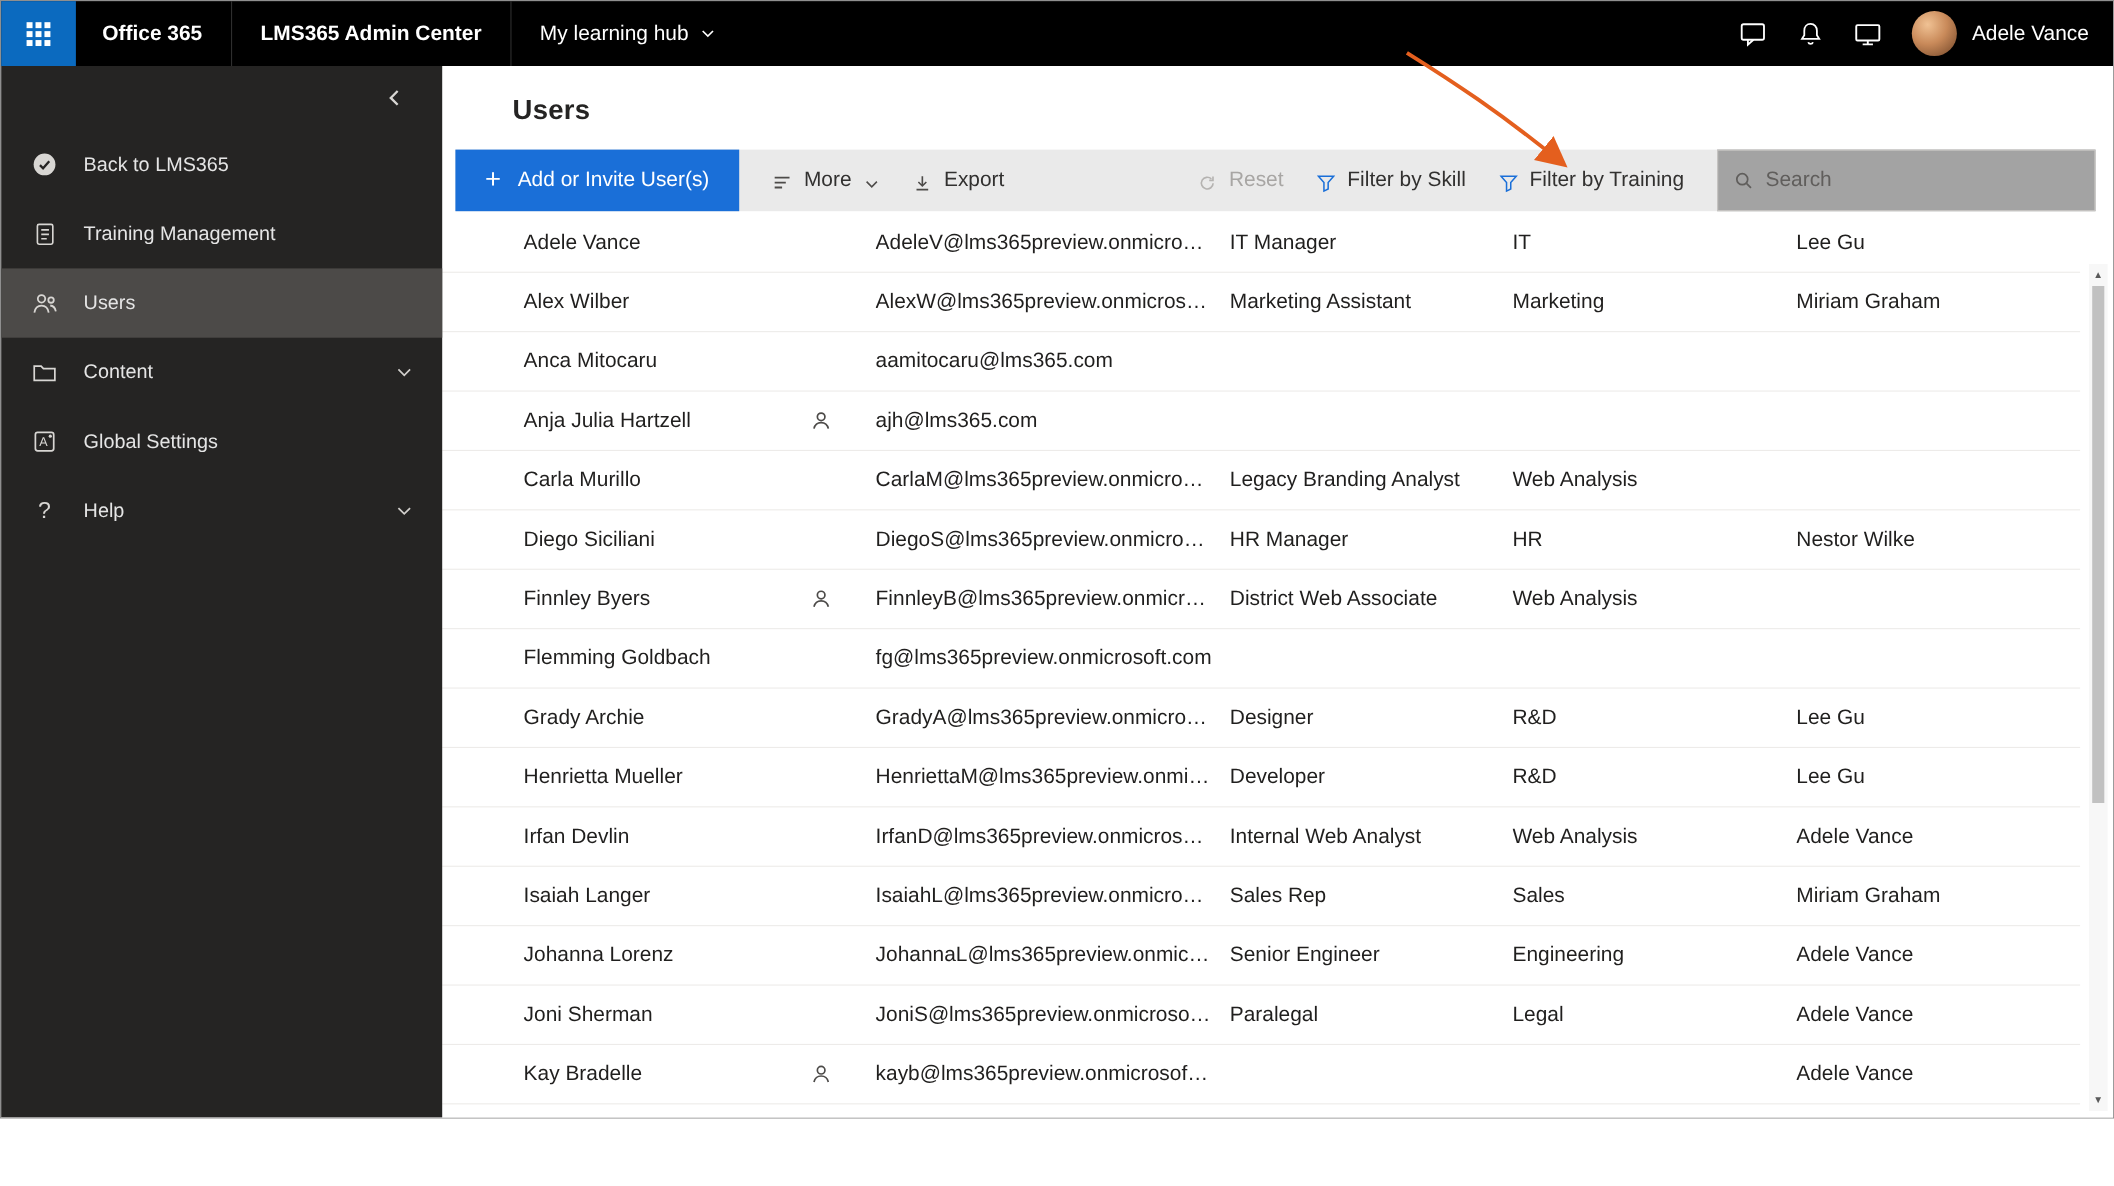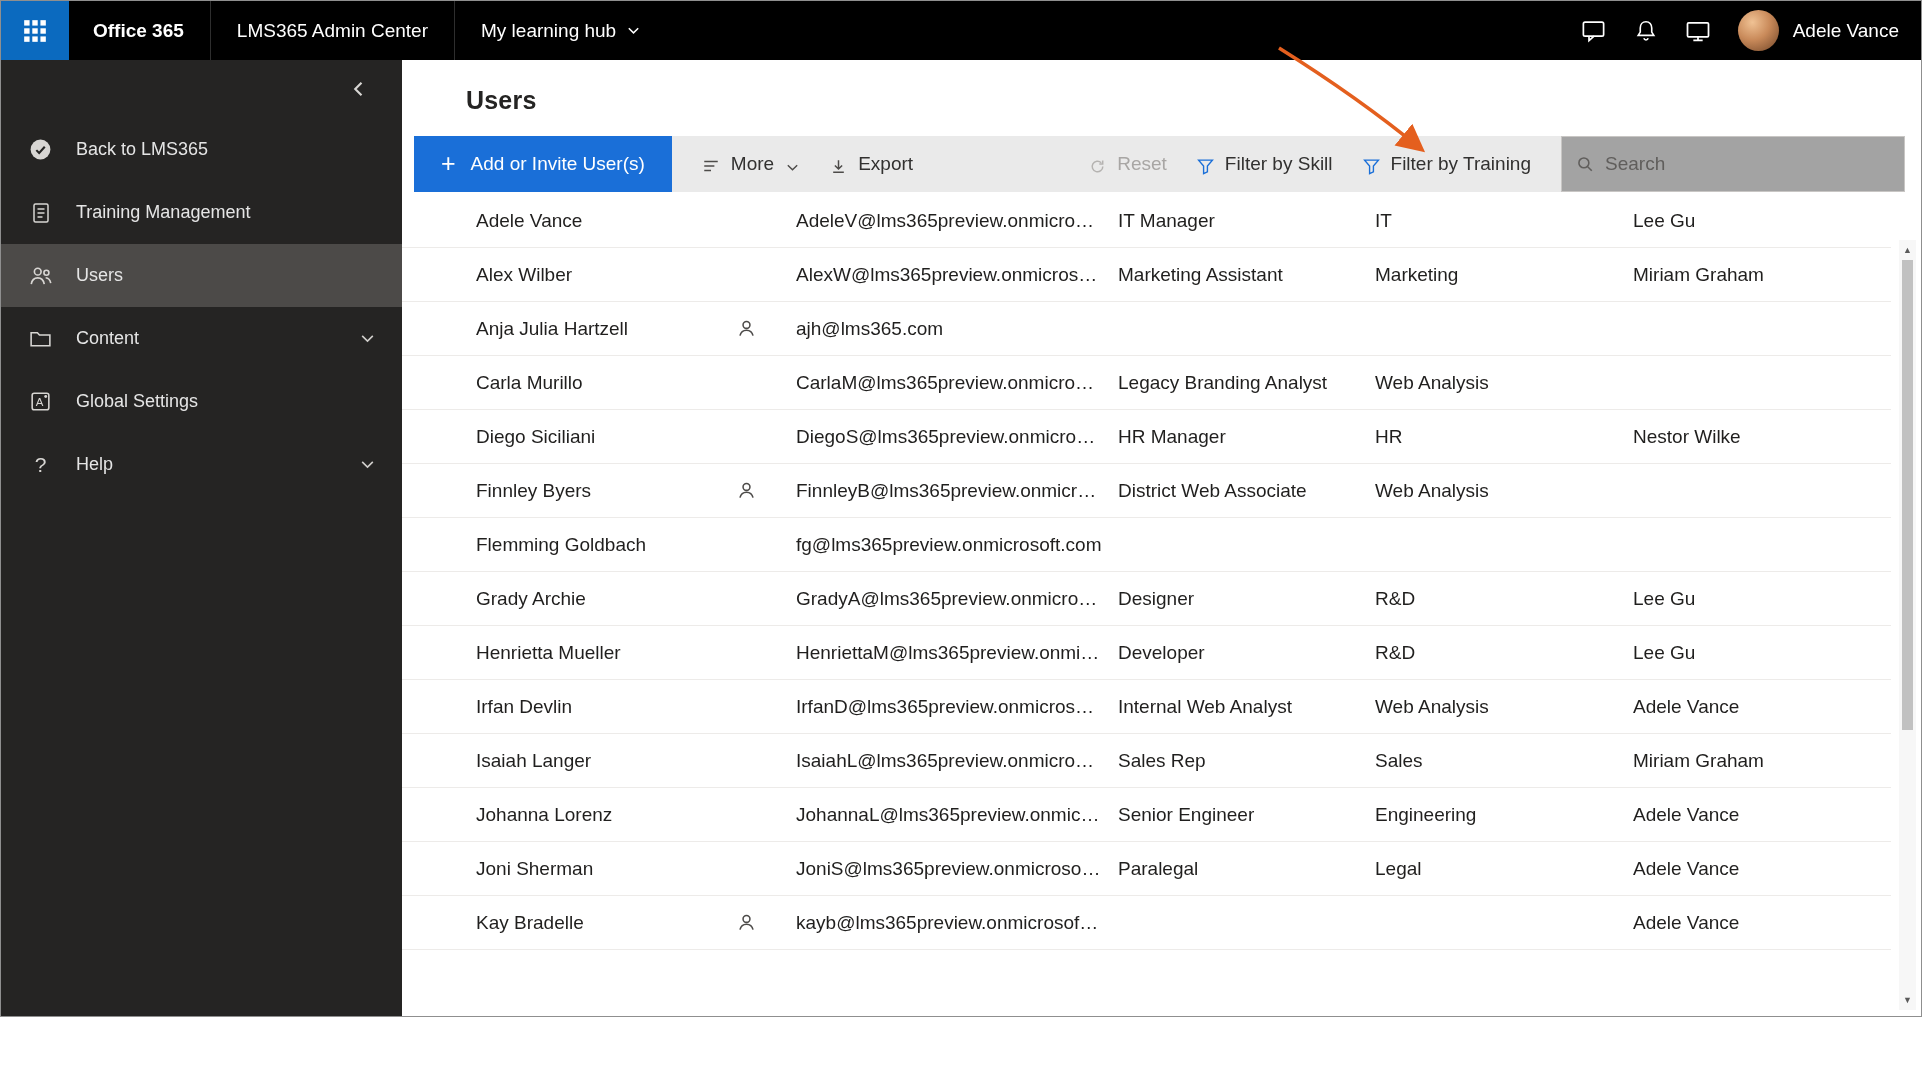--- a/index.html
+++ b/index.html
@@ -5,21 +5,21 @@
   *{margin:0;padding:0;box-sizing:border-box}
   html,body{background:#fff}
   body{font-family:"Liberation Sans",sans-serif;-webkit-font-smoothing:antialiased}
   .page{position:relative;width:1922px;height:1017px;border:1px solid #8f8f8f;overflow:hidden;background:#fff}
 
   
   .topbar{position:absolute;top:0;left:0;right:0;height:59px;background:var(--topbar_bg,#000);display:flex;align-items:center;color:#fff;z-index:10}
   .waffle{width:68px;height:59px;background:var(--waffle_bg,#0b6abf);display:flex;align-items:center;justify-content:center;cursor:pointer;flex:none}
   .tb-item{padding:0 26px;font-size:19px;height:100%;display:flex;align-items:center;gap:10px;cursor:pointer;white-space:nowrap}
   .tb-brand{font-weight:700;padding-left:24px}
-  .tb-admin{font-weight:400}
+  .tb-admin{font-weight:700}
   .tb-sep{width:1px;height:100%;background:#2e2e2e;flex:none}
   .tb-right{margin-left:auto;display:flex;align-items:center;padding-right:22px}
   .tb-iconbtn{width:52px;height:59px;display:flex;align-items:center;justify-content:center;cursor:pointer;color:#fff}
   .avatar{width:41px;height:41px;border-radius:50%;margin-left:14px;background:radial-gradient(circle at 35% 30%,#f0c294 0%,#c98a5a 45%,#6e4326 100%);flex:none}
   .tb-user{font-size:19px;margin-left:14px;white-space:nowrap}
 
   
   .sidebar{position:absolute;top:59px;left:0;bottom:0;width:401px;background:var(--sidebar_bg,#252423);color:#e8e6e3;z-index:5}
   .collapse-row{height:58px;display:flex;justify-content:flex-end;align-items:center;padding-right:26px}
   .collapse-btn{width:34px;height:34px;display:flex;align-items:center;justify-content:center;cursor:pointer;color:#d8d6d3}
@@ -296,20 +296,33 @@
                 <circle cx="8" cy="5" r="2.9"></circle>
                 <path d="M2.5 14c.7-3 3-4.6 5.5-4.6s4.8 1.6 5.5 4.6"></path>
               </svg>
           </div>
           <div class="cell">AlexW@lms365preview.onmicrosoft.c…</div>
           <div class="cell">Marketing Assistant</div>
           <div class="cell">Marketing</div>
           <div class="cell">Miriam Graham</div>
         </div>
 
+        <div class="tgrid trow">
+          <div class="cell">Anca Mitocaru</div>
+          <div class="cell icon-cell" style="visibility: hidden;">
+            <svg width="19" height="19" viewBox="0 0 16 16" fill="none" stroke="currentColor" stroke-width="1.3">
+                <circle cx="8" cy="5" r="2.9"></circle>
+                <path d="M2.5 14c.7-3 3-4.6 5.5-4.6s4.8 1.6 5.5 4.6"></path>
+              </svg>
+          </div>
+          <div class="cell">aamitocaru@lms365.com</div>
+          <div class="cell"></div>
+          <div class="cell"></div>
+          <div class="cell"></div>
+        </div>
 
         <div class="tgrid trow">
           <div class="cell">Anja Julia Hartzell</div>
           <div class="cell icon-cell">
             <svg width="19" height="19" viewBox="0 0 16 16" fill="none" stroke="currentColor" stroke-width="1.3">
                 <circle cx="8" cy="5" r="2.9"></circle>
                 <path d="M2.5 14c.7-3 3-4.6 5.5-4.6s4.8 1.6 5.5 4.6"></path>
               </svg>
           </div>
           <div class="cell">ajh@lms365.com</div>

